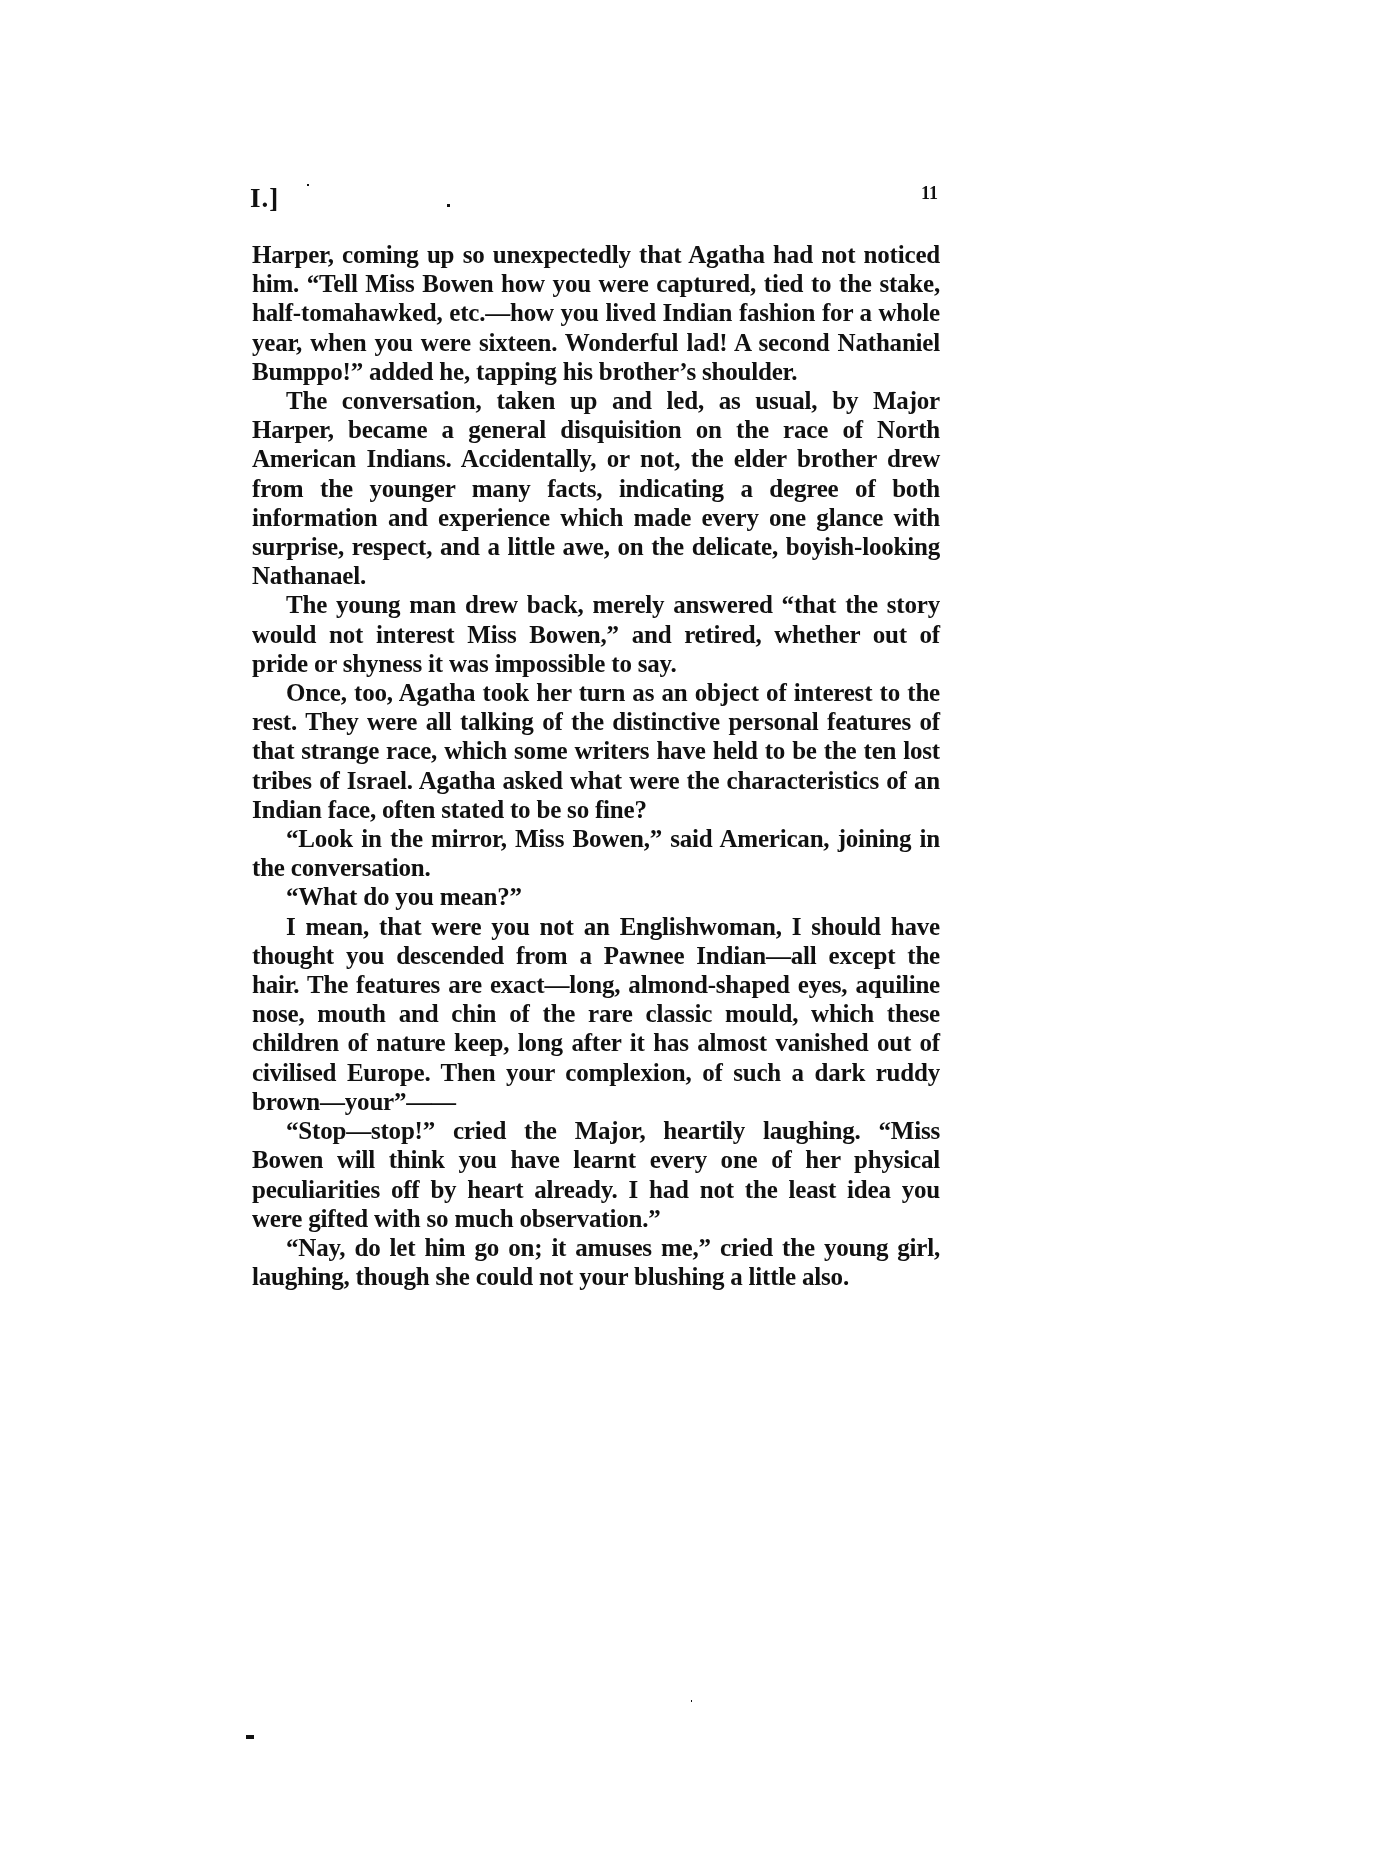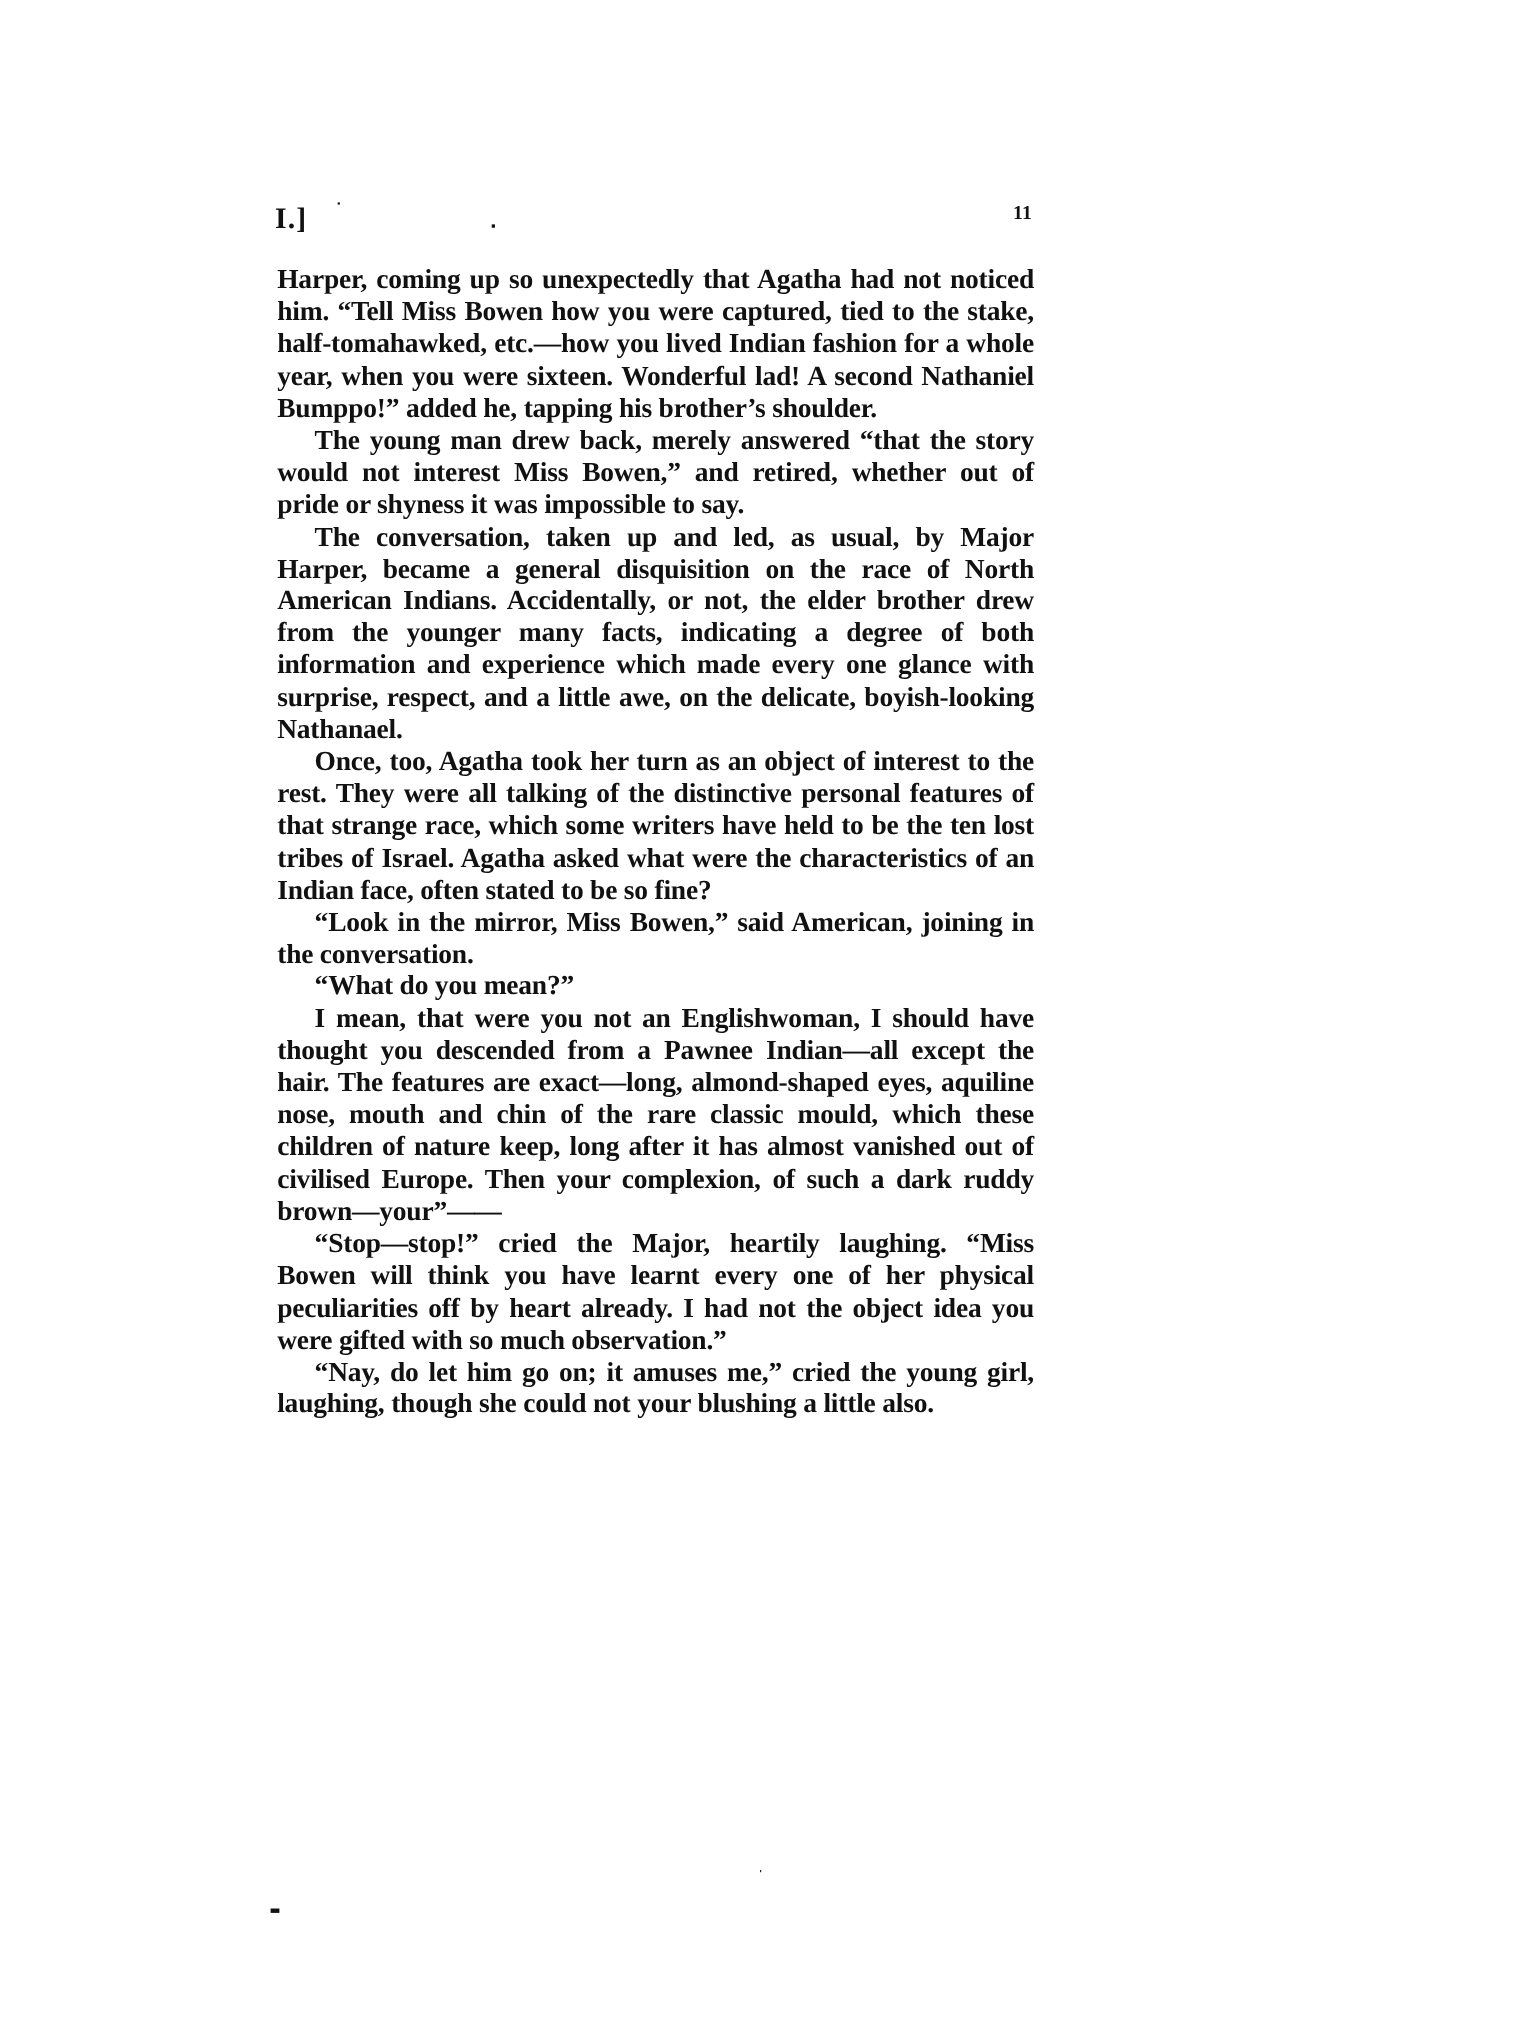--- a/index.html
+++ b/index.html
@@ -82,27 +82,27 @@
 
 <div class="page">
 
   <div class="header">
     <span class="chapter">I.]</span>
     <span class="page-number">11</span>
   </div>
 
   <div class="body-text">
     <p class="">Harper, coming up so unexpectedly that Agatha had not noticed him. “Tell Miss Bowen how you were captured, tied to the stake, half-tomahawked, etc.—how you lived Indian fashion for a whole year, when you were sixteen. Wonderful lad! A second Nathaniel Bumppo!” added he, tapping his brother’s shoulder.</p>
+    <p class="indent">The conversation, taken up and led, as usual, by Major Harper, became a general disquisition on the race of North American Indians. Accidentally, or not, the elder brother drew from the younger many facts, indicating a degree of both information and experience which made every one glance with surprise, respect, and a little awe, on the delicate, boyish-looking Nathanael.</p>
     <p class="indent">The young man drew back, merely answered “that the story would not interest Miss Bowen,” and retired, whether out of pride or shyness it was impossible to say.</p>
-    <p class="indent">The conversation, taken up and led, as usual, by Major Harper, became a general disquisition on the race of North American Indians. Accidentally, or not, the elder brother drew from the younger many facts, indicating a degree of both information and experience which made every one glance with surprise, respect, and a little awe, on the delicate, boyish-looking Nathanael.</p>
     <p class="indent">Once, too, Agatha took her turn as an object of interest to the rest. They were all talking of the distinctive personal features of that strange race, which some writers have held to be the ten lost tribes of Israel. Agatha asked what were the characteristics of an Indian face, often stated to be so fine?</p>
     <p class="indent">“Look in the mirror, Miss Bowen,” said American, joining in the conversation.</p>
     <p class="indent">“What do you mean?”</p>
     <p class="indent">I mean, that were you not an Englishwoman, I should have thought you descended from a Pawnee Indian—all except the hair. The features are exact—long, almond-shaped eyes, aquiline nose, mouth and chin of the rare classic mould, which these children of nature keep, long after it has almost vanished out of civilised Europe. Then your complexion, of such a dark ruddy brown—your”——</p>
-    <p class="indent">“Stop—stop!” cried the Major, heartily laughing. “Miss Bowen will think you have learnt every one of her physical peculiarities off by heart already. I had not the object idea you were gifted with so much observation.”</p>
+    <p class="indent">“Stop—stop!” cried the Major, heartily laughing. “Miss Bowen will think you have learnt every one of her physical peculiarities off by heart already. I had not the least idea you were gifted with so much observation.”</p>
     <p class="indent">“Nay, do let him go on; it amuses me,” cried the young girl, laughing, though she could not your blushing a little also.</p>
   </div>
 
   <div class="speck" style="left:307px;top:184px;width:2px;height:2px;"></div>
   <div class="speck" style="left:447px;top:204px;width:3px;height:3px;"></div>
   <div class="speck" style="left:246px;top:1735px;width:8px;height:4px;"></div>
   <div class="speck" style="left:691px;top:1700px;width:1px;height:2px;"></div>
 
 </div>
 

